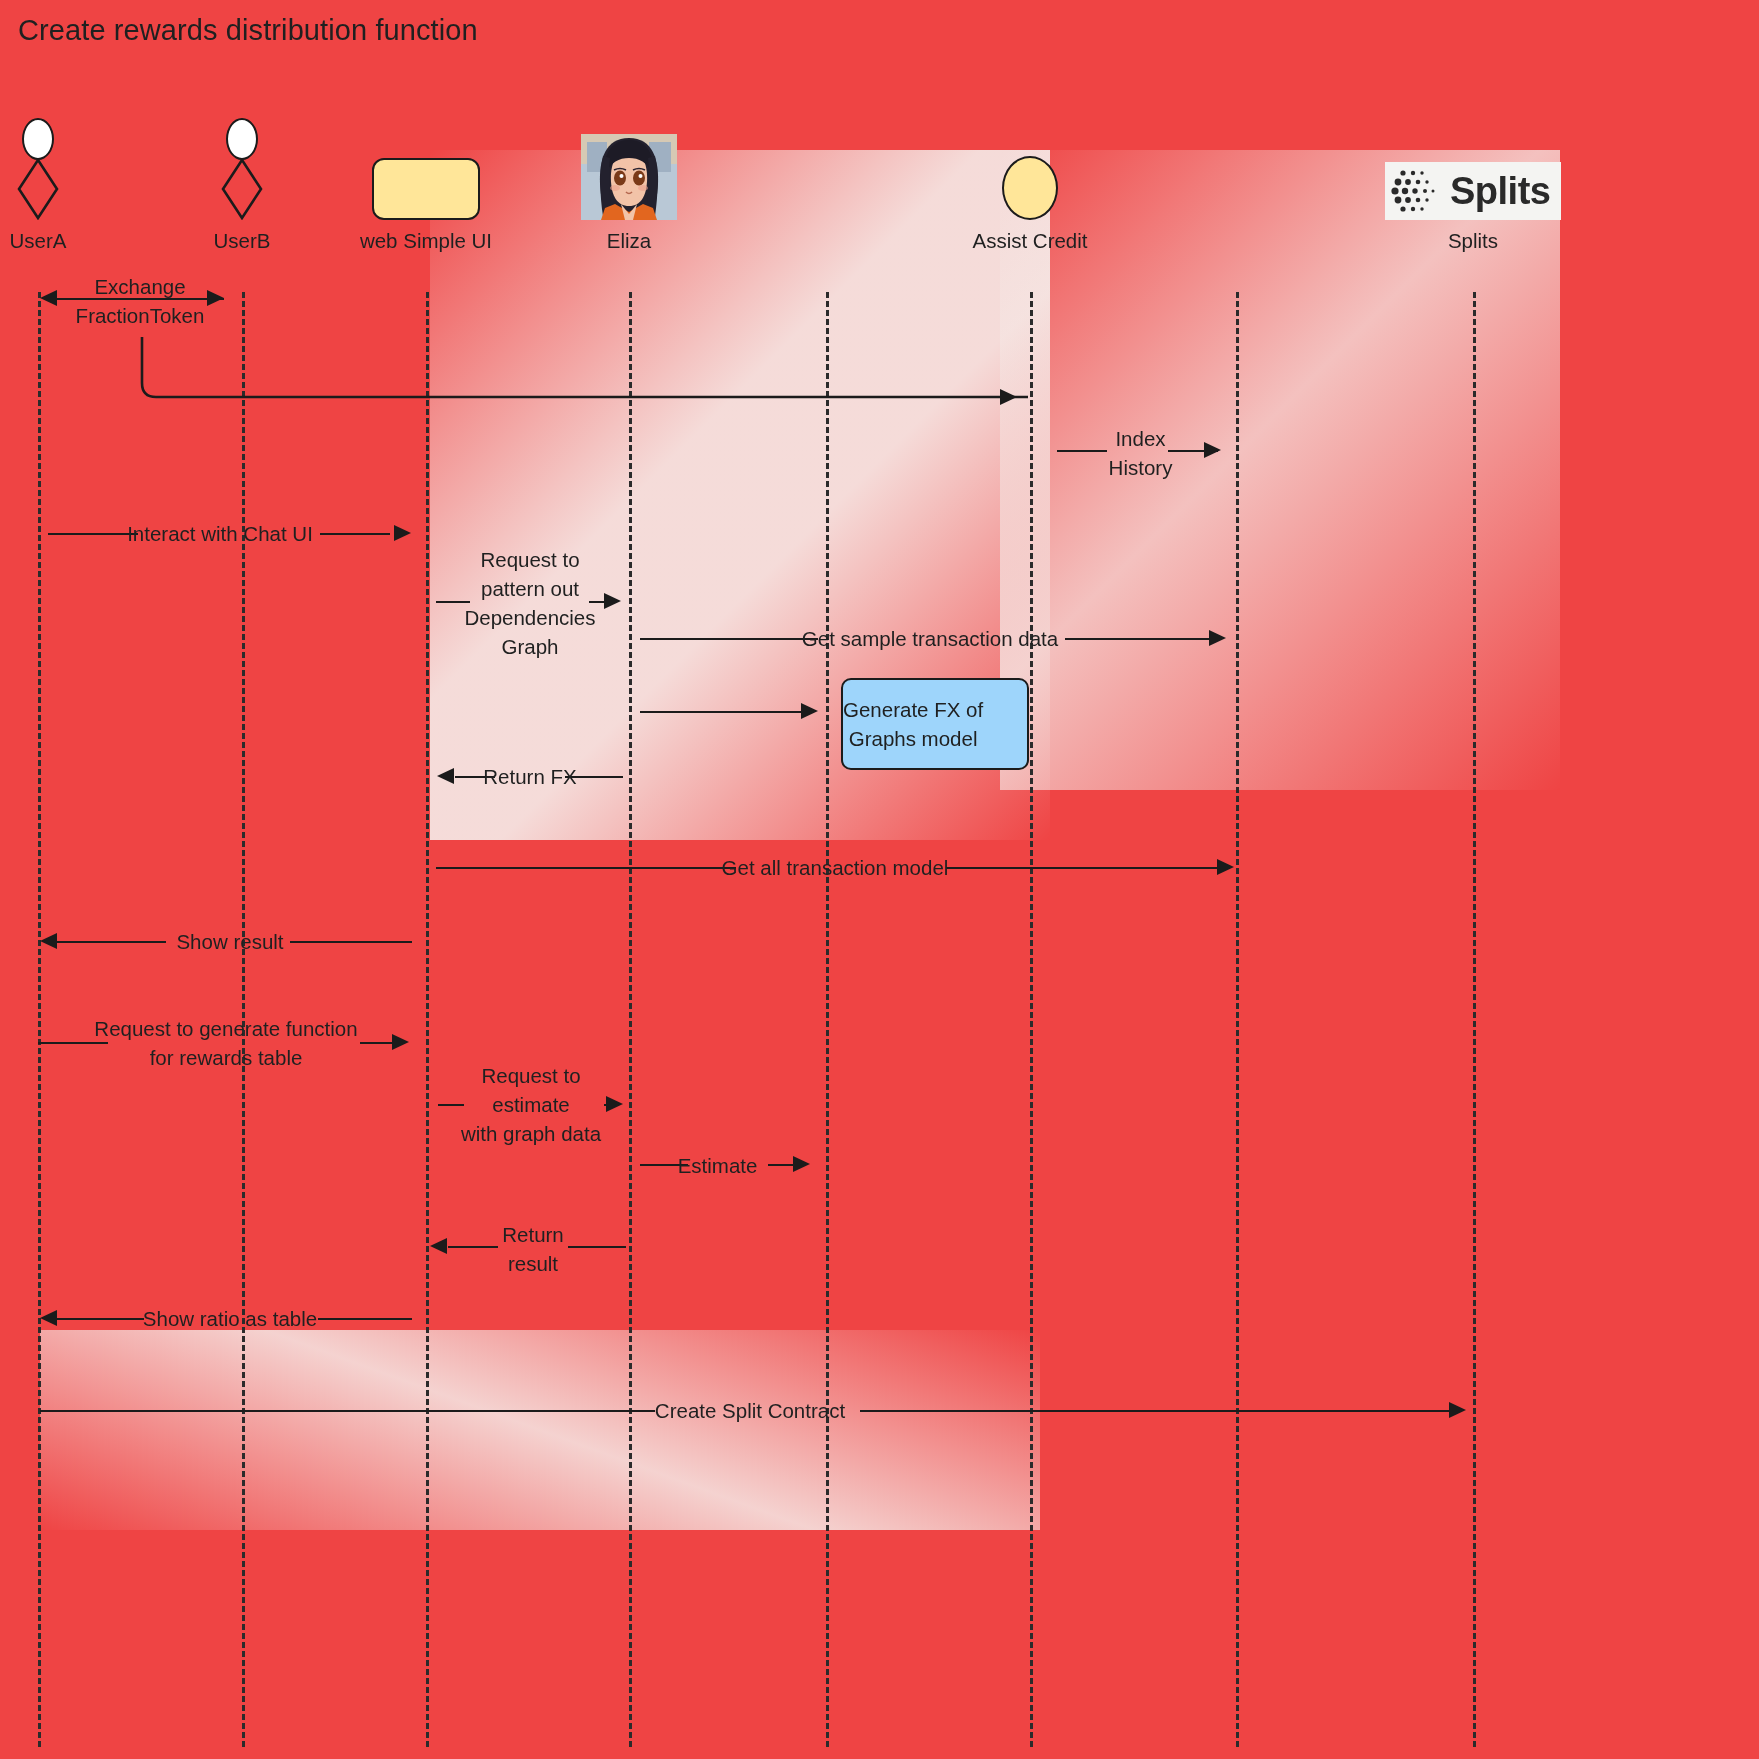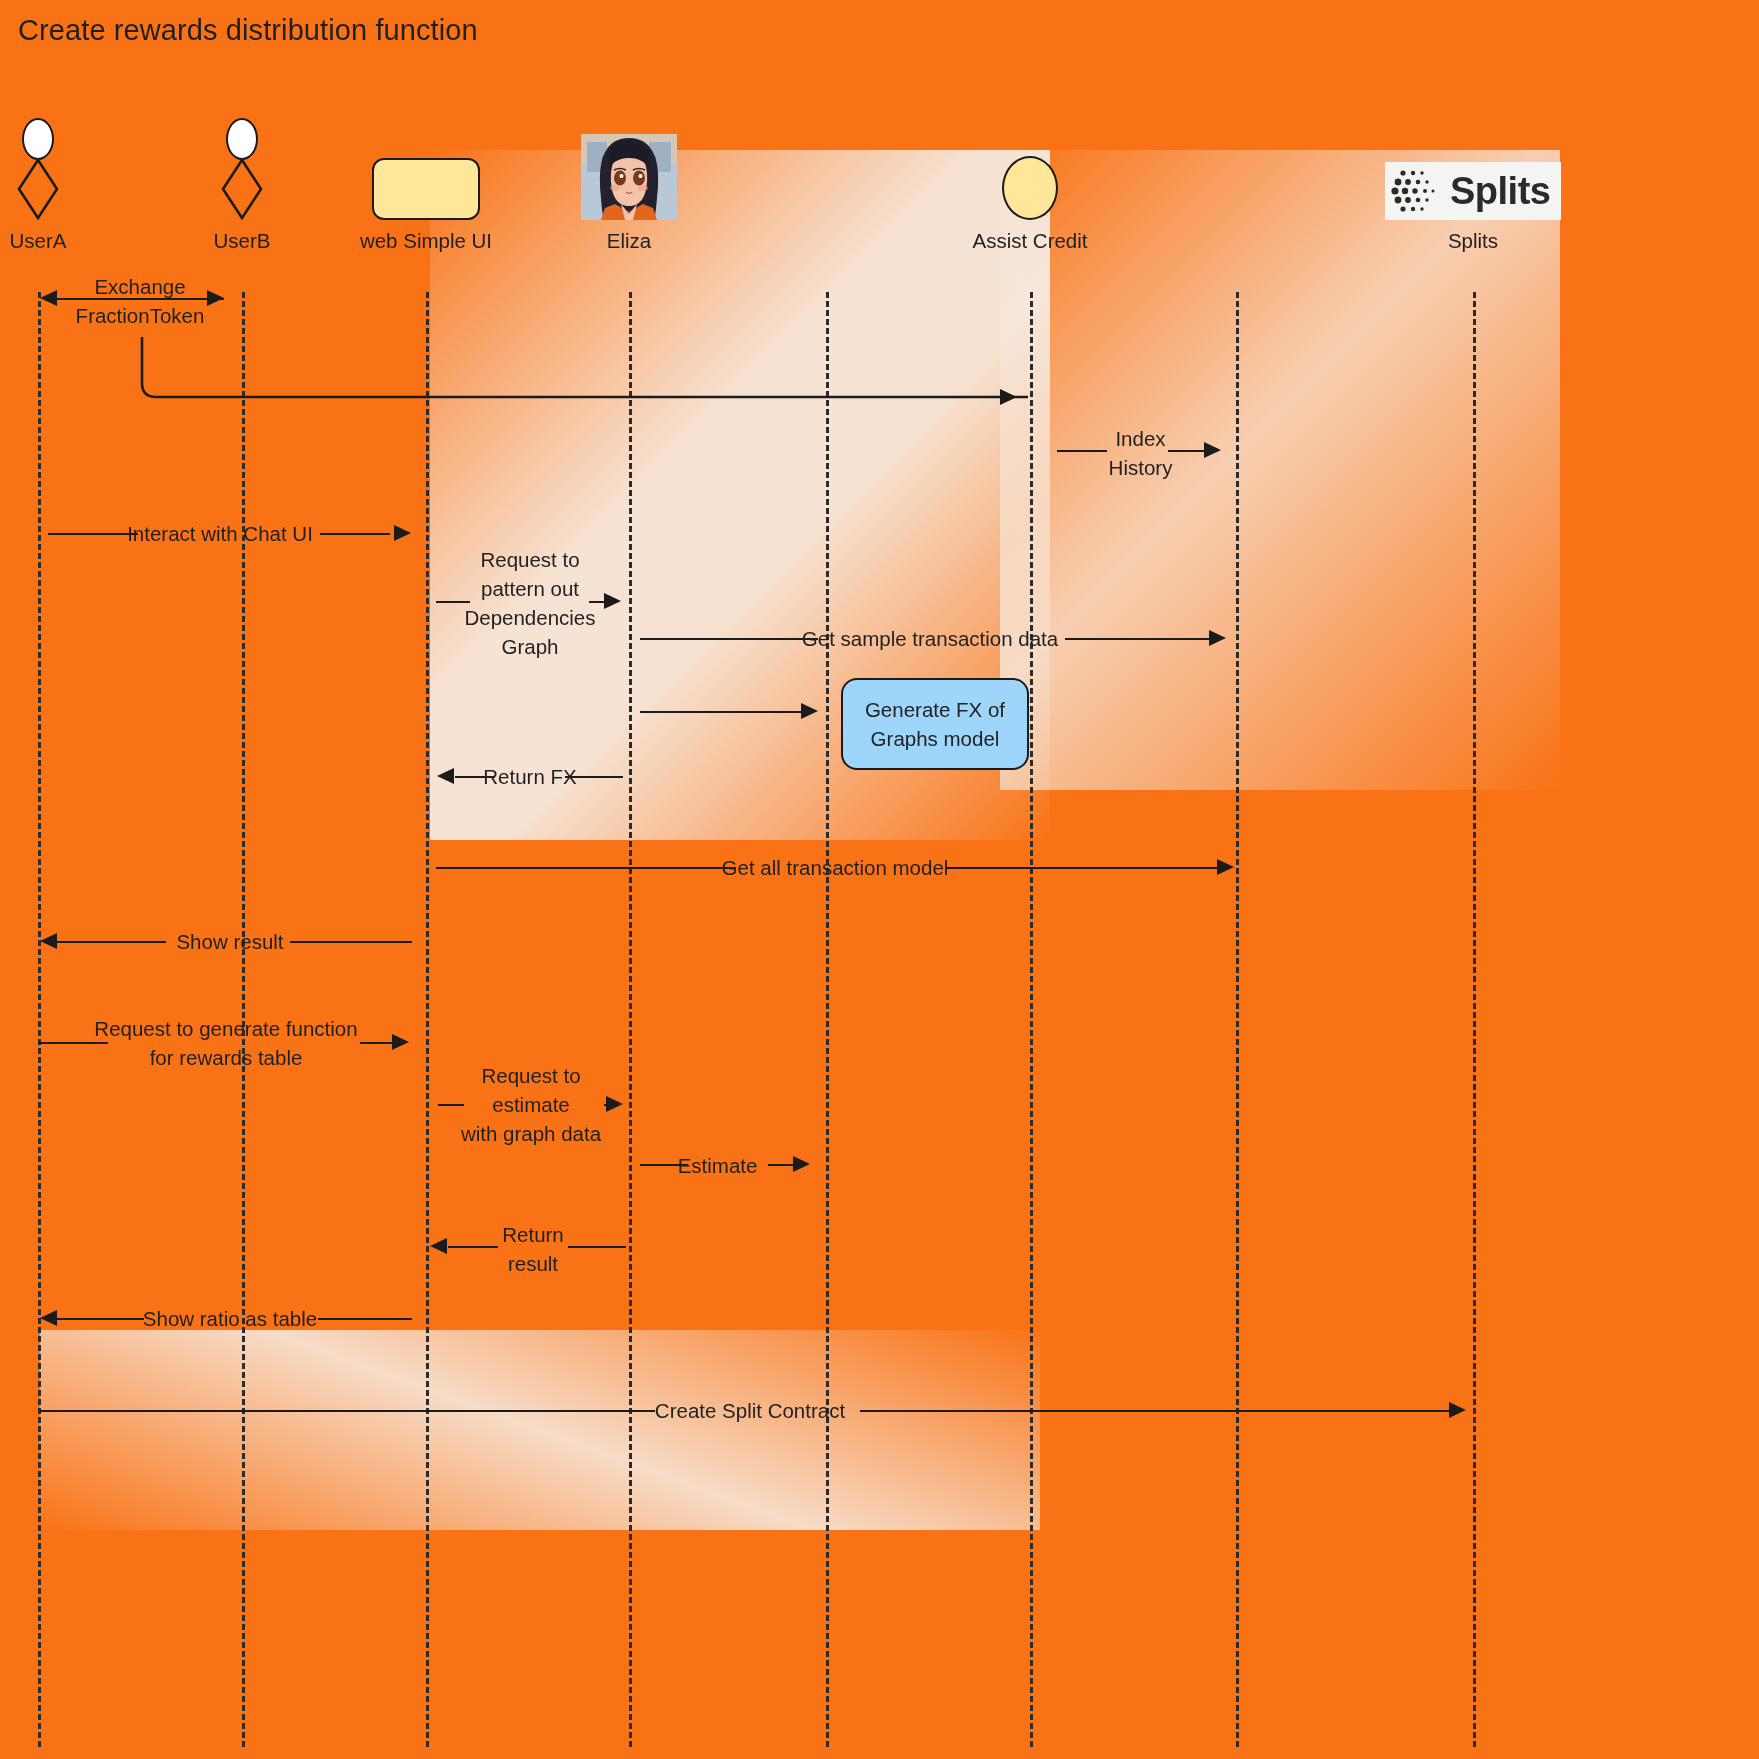--- a/index.html
+++ b/index.html
@@ -6,21 +6,21 @@
   html, body {
     margin: 0; padding: 0;
     width: 1759px; height: 1759px;
     background: #ffffff;
     font-family: "Liberation Sans", sans-serif;
     overflow: hidden;
   }
   #diagram {
     position: relative;
     width: 1759px; height: 1759px;
-    background: #f97316;
+    background: #ef4444;
   }
   #title {
     position: absolute;
     left: 18px; top: 14px;
     font-size: 29px;
     color: #1f2020;
     font-weight: 400;
     letter-spacing: 0.1px;
     white-space: nowrap;
   }
@@ -136,22 +136,22 @@
     line-height: 29px;
     color: #1f2020;
     white-space: nowrap;
     background: transparent;
   }
   
   .note {
     position: absolute;
     background: #9ed5fb;
     border: 2.6px solid #1b1b1b;
-    border-radius: 16px;
-    display: flex; align-items: center; justify-content: center;
+    border-radius: 10px;
+    display: flex; align-items: center; justify-content: flex-start;
     text-align: center;
     font-size: 20.5px;
     line-height: 29px;
     color: #1f2020;
   }
   .bgtint { position: absolute; pointer-events: none; }
 </style>
 </head>
 <body>
 

